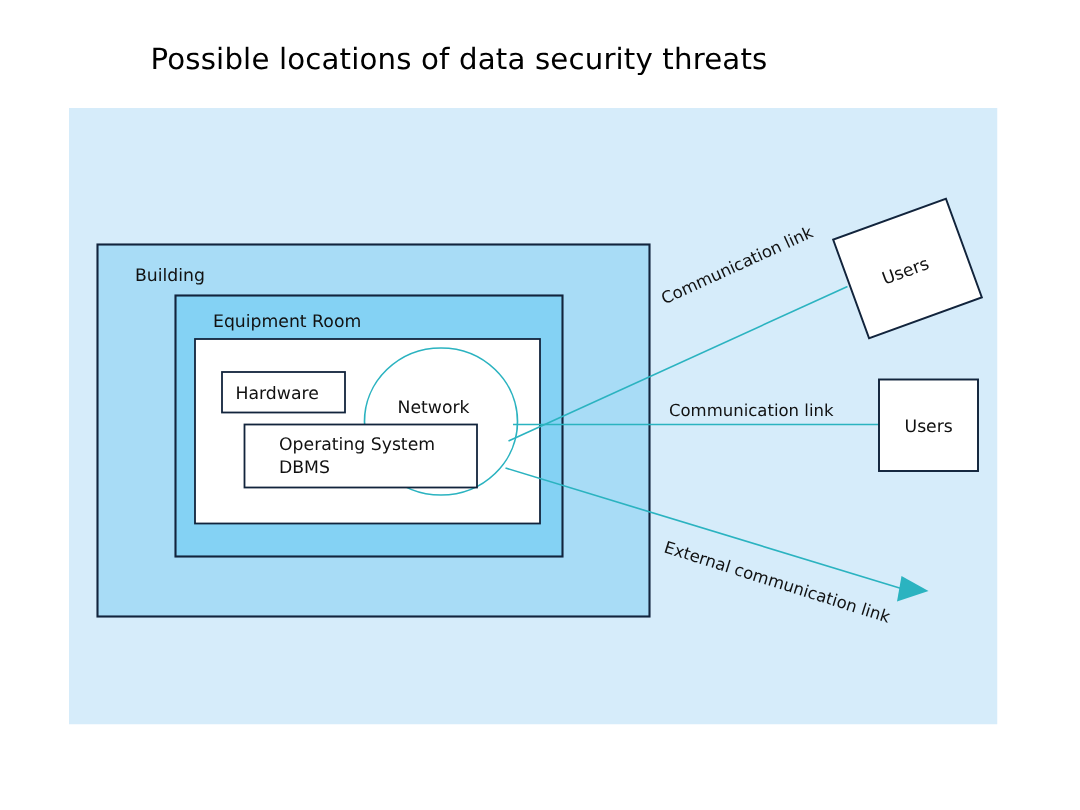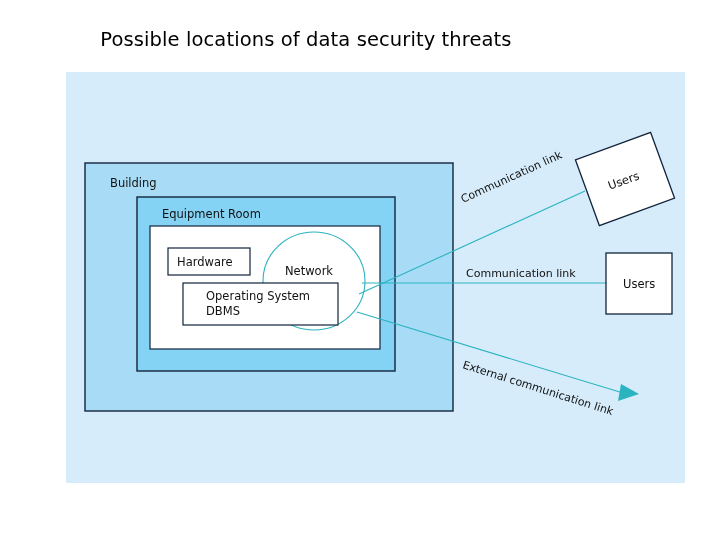--- a/index.html
+++ b/index.html
@@ -32,21 +32,20 @@
     letter-spacing: 0.1px;
     font-family: "DejaVu Sans", sans-serif;
     white-space: nowrap;
   }
   #canvas-wrap {
     position: absolute;
     left: 46px;
     top: 72px;
     width: 619px;
     height: 411px;
-    margin-left: 20px;
   }
   svg.diagram {
     display: block;
     width: 619px;
     height: 411px;
   }
   .lbl {
     font-family: "DejaVu Sans", sans-serif;
     fill: #111111;
     font-size: 11.5px;

